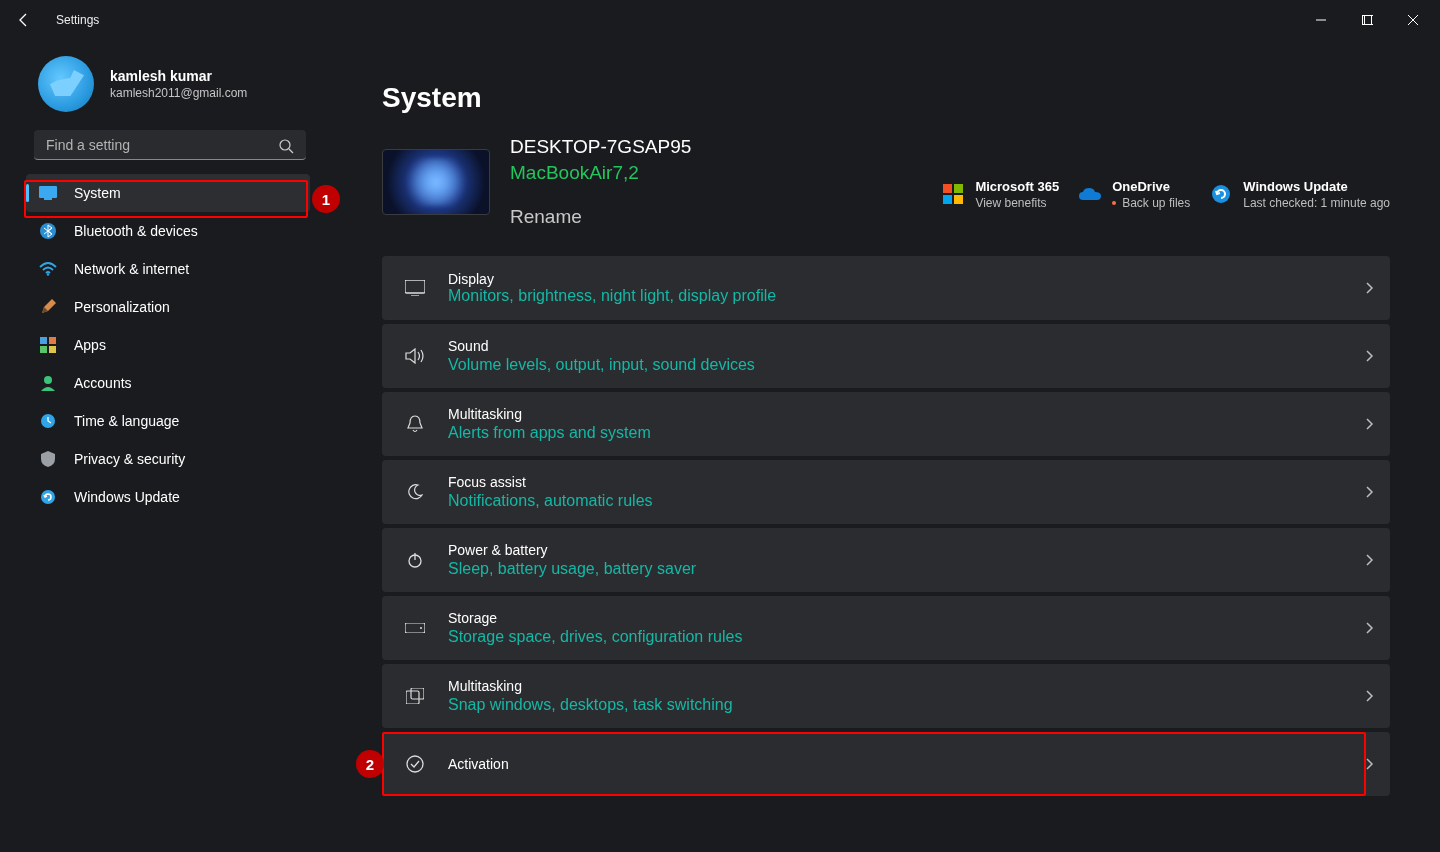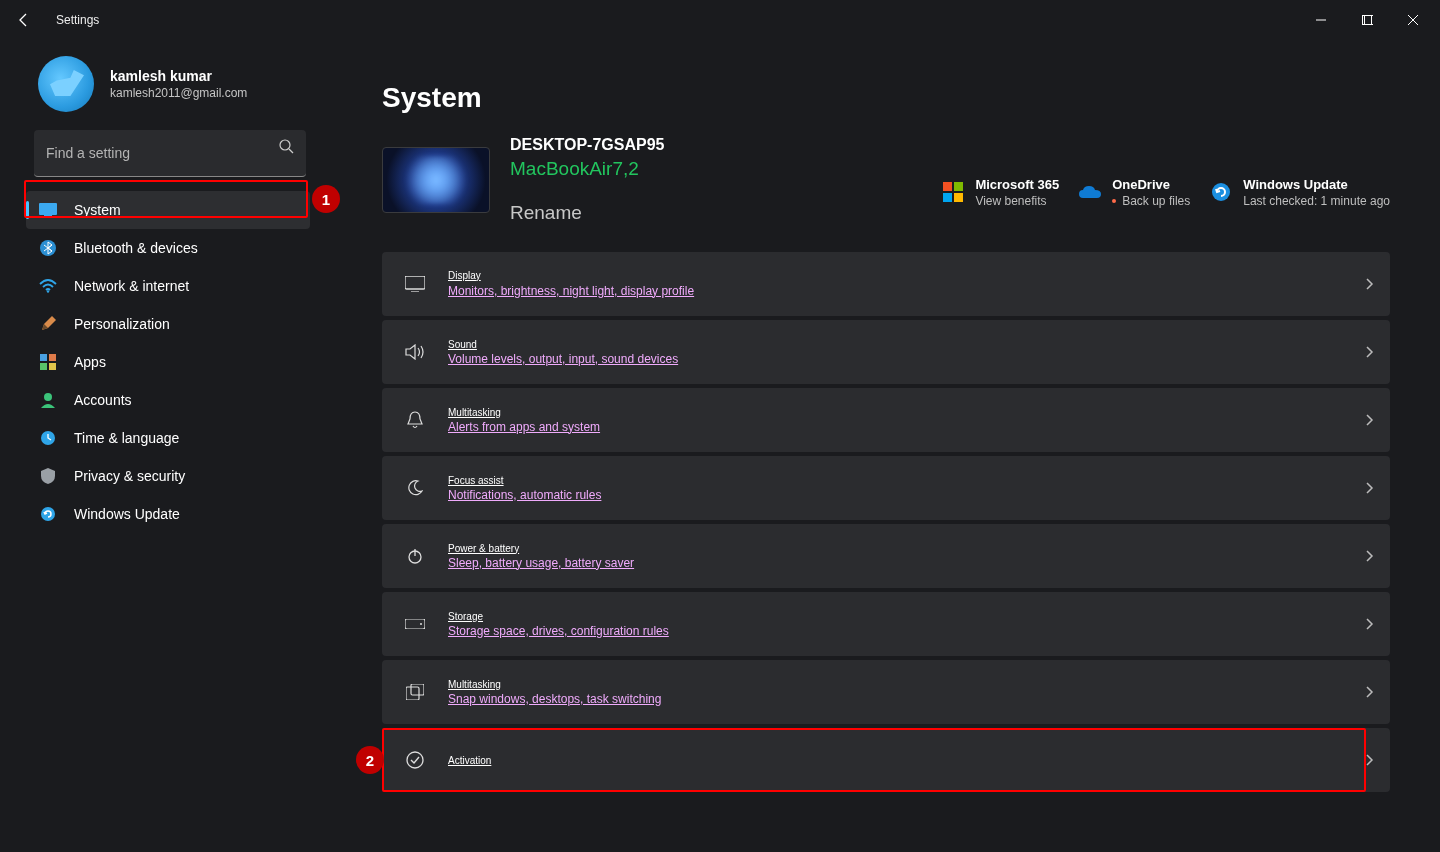--- a/index.html
+++ b/index.html
@@ -52,21 +52,21 @@
     width: 34px; height: 26px; top: 14px; left: 12px;
     background: #7bd0ff;
     clip-path: polygon(20% 40%, 0% 55%, 15% 100%, 60% 100%, 100% 20%, 70% 0%, 60% 30%);
     border-radius: 4px;
   }
   .profile-info { margin-left: 16px; }
   .profile-name { font-size: 14px; font-weight: 600; }
   .profile-email { font-size: 12px; color: #c5c5c5; margin-top: 2px; }
   .search-wrap { padding: 0 14px 10px 14px; }
   .search {
-    width: 100%; height: 47px;
+    width: 100%; height: 30px;
     background: #2a2b2e;
     border: none; border-bottom: 1px solid #888;
     border-radius: 4px;
     padding: 0 36px 0 12px;
     color: #fff;
     font-size: 14px;
   }
   .search::placeholder { color: #b4b4b4; }
   .search-container { position: relative; }
   .search-icon { position: absolute; right: 12px; top: 8px; }
@@ -112,42 +112,42 @@
     border: 1px solid #3a3b3e;
     background: radial-gradient(circle at 50% 50%, #4690ff 0%, #1e3a8a 40%, #0a1128 80%);
     position: relative; overflow: hidden;
   }
   .device-thumb::after{
     content:""; position:absolute; inset:8px;
     background: radial-gradient(circle at 50% 50%, #7ab8ff 0%, transparent 60%);
     filter: blur(2px);
   }
   .device-info { margin-left: 20px; }
-  .device-name { font-size: 16px; font-weight: 700; }
+  .device-name { font-size: 19px; font-weight: 400; }
   .device-model { font-size: 19px; color: #22c55e; margin-top: 4px; }
   .rename { font-size: 19px; color: #c8c8c8; margin-top: 22px; cursor: pointer; }
   .quick-cards { margin-left: auto; display: flex; gap: 20px; margin-top: 24px; }
   .quick-card { display: flex; align-items: center; gap: 11px; cursor: pointer; }
   .quick-title { font-size: 13px; font-weight: 600; }
   .quick-sub { font-size: 12px; color: #bfbfbf; margin-top: 2px; display:flex; align-items:center; gap:6px;}
   .dot { width:4px; height:4px; border-radius:50%; background:#ff6b4a; display:inline-block;}
   .qi { width:22px; height:22px; display:flex; align-items:center; justify-content:center; }
   .list { display: flex; flex-direction: column; gap: 4px; position:relative;}
   .row {
     background: #2b2c2f;
     border-radius: 4px;
     height: 64px;
     display: flex; align-items: center;
     padding: 0 16px;
     cursor: pointer;
   }
   .row-icon { width: 26px; height:26px; display:flex; align-items:center; justify-content:center; margin-right: 20px; margin-left: 4px;}
   .row-text { flex: 1; }
-  .row-title { font-size: 10px; text-decoration: underline; }
-  .row-sub { font-size: 12px; color: #f0abfc; margin-top: 2px; text-decoration: underline; }
+  .row-title { font-size: 14px; }
+  .row-sub { font-size: 16px; color: #14b8a6; margin-top: 2px; }
   .chevron { margin-left: auto; color: #bbb; }
   svg { display: block; }
 </style>
 </head>
 <body>
 
 <div class="titlebar">
   <div class="back-btn">
     <svg width="16" height="16" viewBox="0 0 16 16">
         <path d="M10 2 L4 8 L10 14" stroke="#fff" stroke-width="1.3" fill="none"></path>

